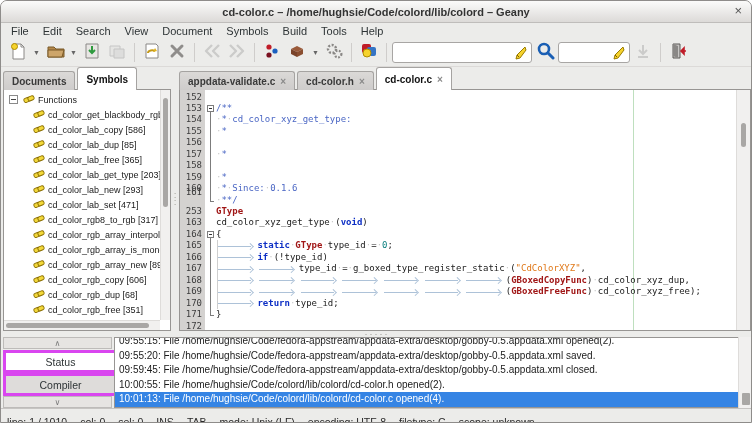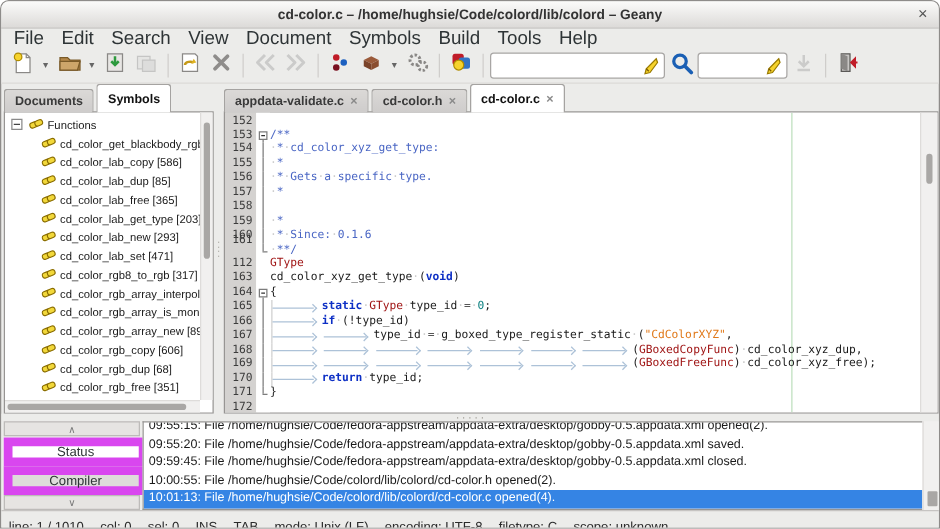--- a/index.html
+++ b/index.html
@@ -11,21 +11,21 @@
     border-radius:7px 7px 0 0;overflow:hidden;
   }
   
   .titlebar{position:absolute;left:0;top:0;width:100%;height:22px;
     background:linear-gradient(#fbfbfa,#dcdad8);border-bottom:1px solid #bfbdbb;
     display:flex;align-items:center;justify-content:center;}
   .titlebar .title{font-size:11px;font-weight:bold;color:#333;}
   .titlebar .close{position:absolute;right:9px;top:2px;font-size:13px;color:#555;cursor:default;}
   
   .menubar{position:absolute;left:0;top:22px;width:100%;height:16px;display:flex;align-items:center;padding-left:3px;background:#ececea;}
-  .menu-item{font-size:15px;color:#2e3436;padding:12px 7px;line-height:16px;}
+  .menu-item{font-size:11px;color:#2e3436;padding:12px 7px;line-height:16px;}
   
   .toolbar{position:absolute;left:0;top:38px;width:100%;height:28px;display:flex;align-items:center;padding:0 5px;gap:1px;background:#ececea;border-bottom:1px solid #dcdad8;}
   .tbtn{width:24px;height:24px;display:flex;align-items:center;justify-content:center;border-radius:3px;flex:none;}
   .tchev{width:11px;height:24px;display:flex;align-items:center;justify-content:center;font-size:7px;color:#666;flex:none;}
   .tsep{width:1px;height:19px;background:#cfcdcb;margin:0 4px;flex:none;}
   .disabled{opacity:.38;filter:grayscale(1);}
   .tentry{position:relative;height:21px;background:#fff;border:1px solid #a8a6a4;border-radius:3px;flex:none;}
   .tentry input{position:absolute;left:3px;top:1px;width:calc(100% - 22px);height:17px;border:none;outline:none;font-size:11px;background:transparent;}
   .tentry svg{position:absolute;right:3px;top:3px;}
   .w140{width:140px;} .w72{width:72px;}
@@ -71,28 +71,28 @@
   .longline{position:absolute;left:417px;top:0;width:1px;height:100%;background:#bedfbe;}
   .code-line{position:absolute;left:0;height:11.45px;font:9px/11.45px "DejaVu Sans Mono",monospace;white-space:pre;color:#1a1a1a;}
   .iguide{position:absolute;left:0.5px;top:0;width:1px;height:100%;background:#cfcfcf;}
   .tabarrow{display:inline-block;position:relative;width:41.4px;height:11.45px;vertical-align:top;}
   .tabarrow::before{content:"";position:absolute;left:2px;right:6px;top:5.5px;border-top:1px solid var(--ws-arrow);}
   .tabarrow::after{content:"";position:absolute;right:5px;top:3.6px;width:3.6px;height:3.6px;border-top:1px solid var(--ws-arrow);border-right:1px solid var(--ws-arrow);transform:rotate(45deg);}
   .ws{color:#cbcbcb;}
   .t-plain{color:#1a1a1a;}
   .t-comment{color:var(--comment);}
   .t-keyword{color:var(--keyword);font-weight:bold;}
-  .t-type{color:var(--type);font-weight:normal;}
+  .t-type{color:var(--type);font-weight:bold;}
   .t-string{color:var(--string);}
   .t-number{color:var(--number);}
   
   .msgwin{position:absolute;left:0;top:336px;width:752px;height:71px;background:#ececea;}
   .msg-strip{position:absolute;left:0;top:0;width:113px;height:71px;}
   .msg-arrow{position:absolute;left:2px;width:109px;height:12px;display:flex;align-items:center;justify-content:center;font-size:8px;color:#7a7a7a;border:1px solid #bdbbb9;background:#e6e4e2;}
-  .msg-tab{position:absolute;left:2px;width:115px;height:23px;display:flex;align-items:center;justify-content:center;font-size:10.5px;color:#2e3436;border:7px solid #d946ef;background:#dedcda;}
+  .msg-tab{position:absolute;left:2px;width:115px;height:23px;display:flex;align-items:center;justify-content:center;font-size:10.5px;color:#2e3436;border:3px solid #d946ef;background:#dedcda;}
   .msg-tab.active{background:#fff;}
   .msg-list{position:absolute;left:113px;top:0;width:624px;height:71px;background:#fff;border:1px solid #979593;border-right:none;overflow:hidden;}
   .msg-row{position:absolute;left:0;width:100%;height:14.6px;font-size:10px;line-height:14.6px;color:#1a1a1a;padding-left:4px;white-space:nowrap;}
   .msg-row.selected{background:var(--accent);color:#fff;}
   
   .statusbar{position:absolute;left:0;top:407px;width:752px;height:16px;background:#ececea;border-top:1px solid #c6c4c2;display:flex;align-items:center;gap:13px;padding-left:6px;}
   .status-item{font-size:10.5px;color:#2a2a2a;white-space:nowrap;margin-top:10px;}
 </style>
 </head>
 <body>
@@ -430,21 +430,21 @@
           <div class="gutter-num" style="top: 1.5px;">152</div>
           <div class="gutter-num" style="top: 12.95px;">153</div>
           <div class="gutter-num" style="top: 24.4px;">154</div>
           <div class="gutter-num" style="top: 35.85px;">155</div>
           <div class="gutter-num" style="top: 47.3px;">156</div>
           <div class="gutter-num" style="top: 58.75px;">157</div>
           <div class="gutter-num" style="top: 70.2px;">158</div>
           <div class="gutter-num" style="top: 81.65px;">159</div>
           <div class="gutter-num" style="top: 93.1px;">160</div>
           <div class="gutter-num" style="top: 97px;">161</div>
-          <div class="gutter-num" style="top: 116px;">112</div>
+          <div class="gutter-num" style="top: 116px;">253</div>
           <div class="gutter-num" style="top: 127.45px;">163</div>
           <div class="gutter-num" style="top: 138.9px;">164</div>
           <div class="gutter-num" style="top: 150.35px;">165</div>
           <div class="gutter-num" style="top: 161.8px;">166</div>
           <div class="gutter-num" style="top: 173.25px;">167</div>
           <div class="gutter-num" style="top: 184.7px;">168</div>
           <div class="gutter-num" style="top: 196.15px;">169</div>
           <div class="gutter-num" style="top: 207.6px;">170</div>
           <div class="gutter-num" style="top: 219.05px;">171</div>
           <div class="gutter-num" style="top: 230.5px;">172</div>
@@ -509,21 +509,20 @@
             <span class="fold-hstub"></span>
           </div>
           <div class="fold-item" style="top: 230.5px;"></div>
         </div>
       <div class="codecol" id="codecol">
         <div class="longline"></div>
       <div class="code-line" style="top: 1.5px;"></div>
           <div class="code-line" style="top: 12.95px;"><span class="tok t-comment">/**</span></div>
           <div class="code-line" style="top: 24.4px;"><span class="tok t-comment"><span class="ws">·</span>*<span class="ws">·</span>cd_color_xyz_get_type:</span></div>
           <div class="code-line" style="top: 35.85px;"><span class="tok t-comment"><span class="ws">·</span>*</span></div>
-          <div class="code-line" style="top: 47.3px;"><span class="tok t-comment"><span class="ws">·</span>*<span class="ws">·</span>Gets<span class="ws">·</span>a<span class="ws">·</span>specific<span class="ws">·</span>type.</span></div>
           <div class="code-line" style="top: 58.75px;"><span class="tok t-comment"><span class="ws">·</span>*</span></div>
           <div class="code-line" style="top: 81.65px;"><span class="tok t-comment"><span class="ws">·</span>*</span></div>
           <div class="code-line" style="top: 93.1px;"><span class="tok t-comment"><span class="ws">·</span>*<span class="ws">·</span>Since:<span class="ws">·</span>0.1.6</span></div>
           <div class="code-line" style="top: 104.55px;"><span class="tok t-comment"><span class="ws">·</span>**/</span></div>
           <div class="code-line" style="top: 116px;"><span class="tok t-type">GType</span></div>
           <div class="code-line" style="top: 127.45px;"><span class="tok t-plain">cd_color_xyz_get_type<span class="ws">·</span>(</span><span class="tok t-keyword">void</span><span class="tok t-plain">)</span></div>
           <div class="code-line" style="top: 138.9px;"><span class="tok t-plain">{</span></div>
           <div class="code-line" style="top: 150.35px;"><span class="iguide"></span><span class="tabarrow"></span><span class="tok t-keyword">static</span><span class="tok t-plain"><span class="ws">·</span></span><span class="tok t-type">GType</span><span class="tok t-plain"><span class="ws">·</span>type_id<span class="ws">·</span>=<span class="ws">·</span></span><span class="tok t-number">0</span><span class="tok t-plain">;</span></div>
           <div class="code-line" style="top: 161.8px;"><span class="iguide"></span><span class="tabarrow"></span><span class="tok t-keyword">if</span><span class="tok t-plain"><span class="ws">·</span>(!type_id)</span></div>
           <div class="code-line" style="top: 173.25px;"><span class="iguide"></span><span class="tabarrow"></span><span class="tabarrow"></span><span class="tok t-plain">type_id<span class="ws">·</span>=<span class="ws">·</span>g_boxed_type_register_static<span class="ws">·</span>(</span><span class="tok t-string">"CdColorXYZ"</span><span class="tok t-plain">,</span></div>

